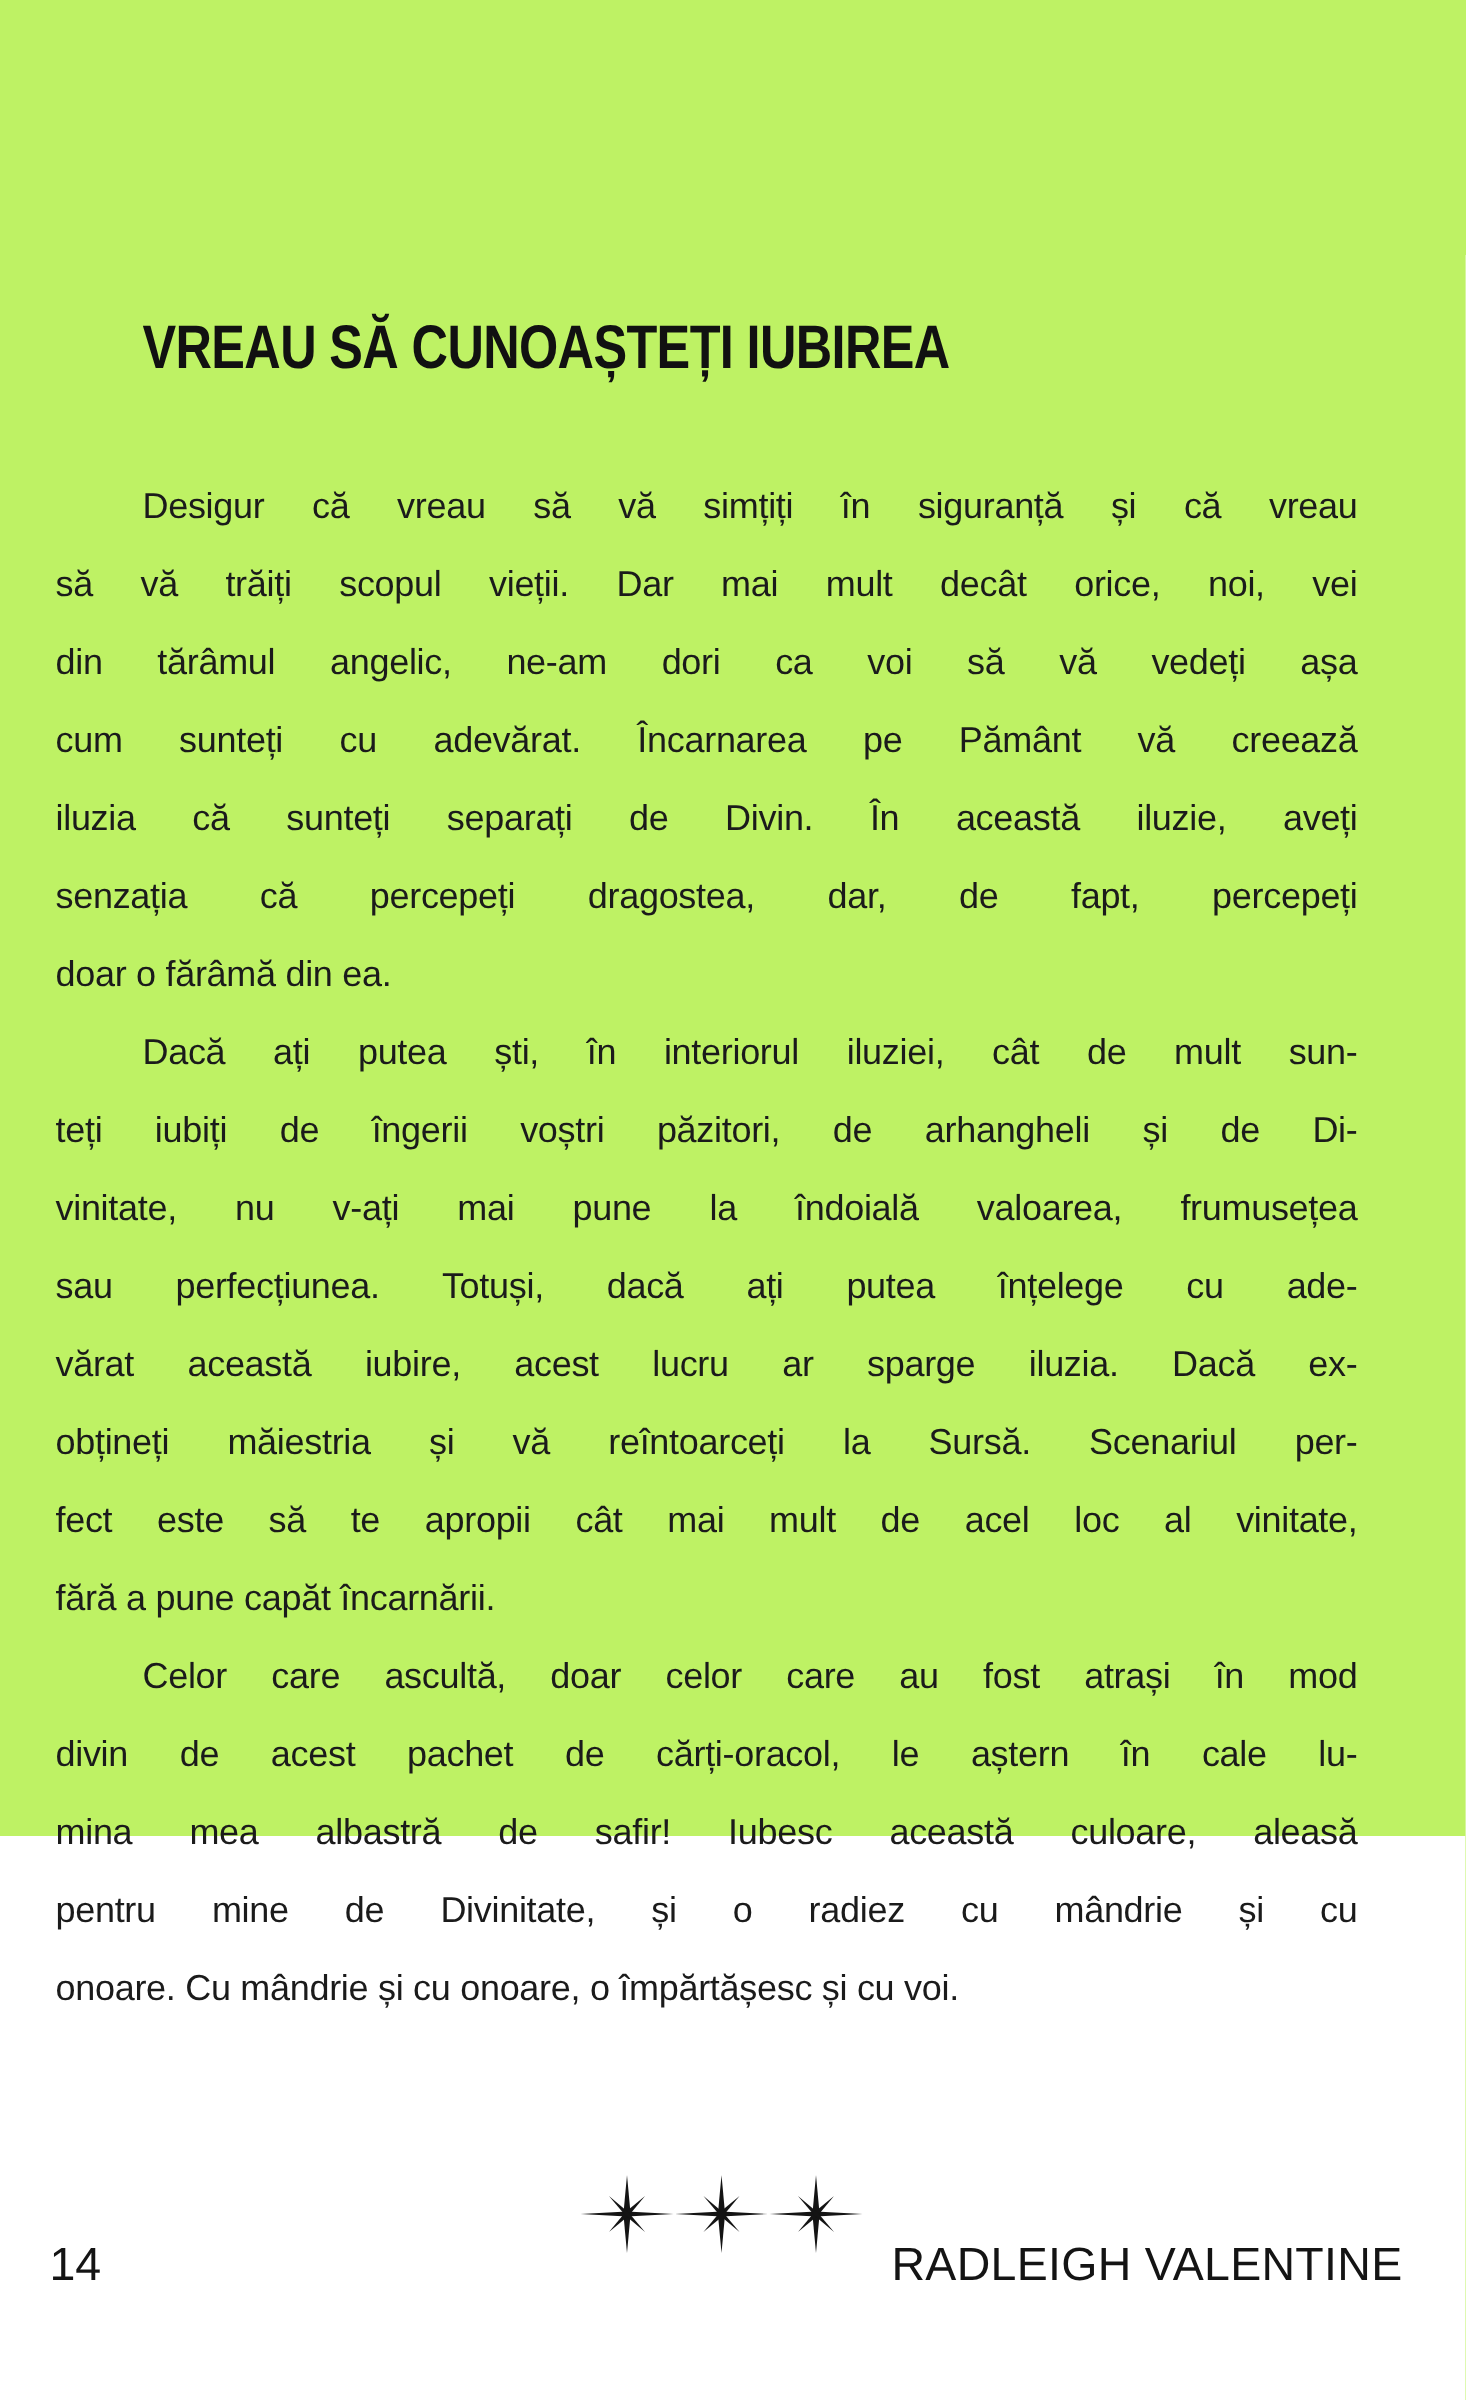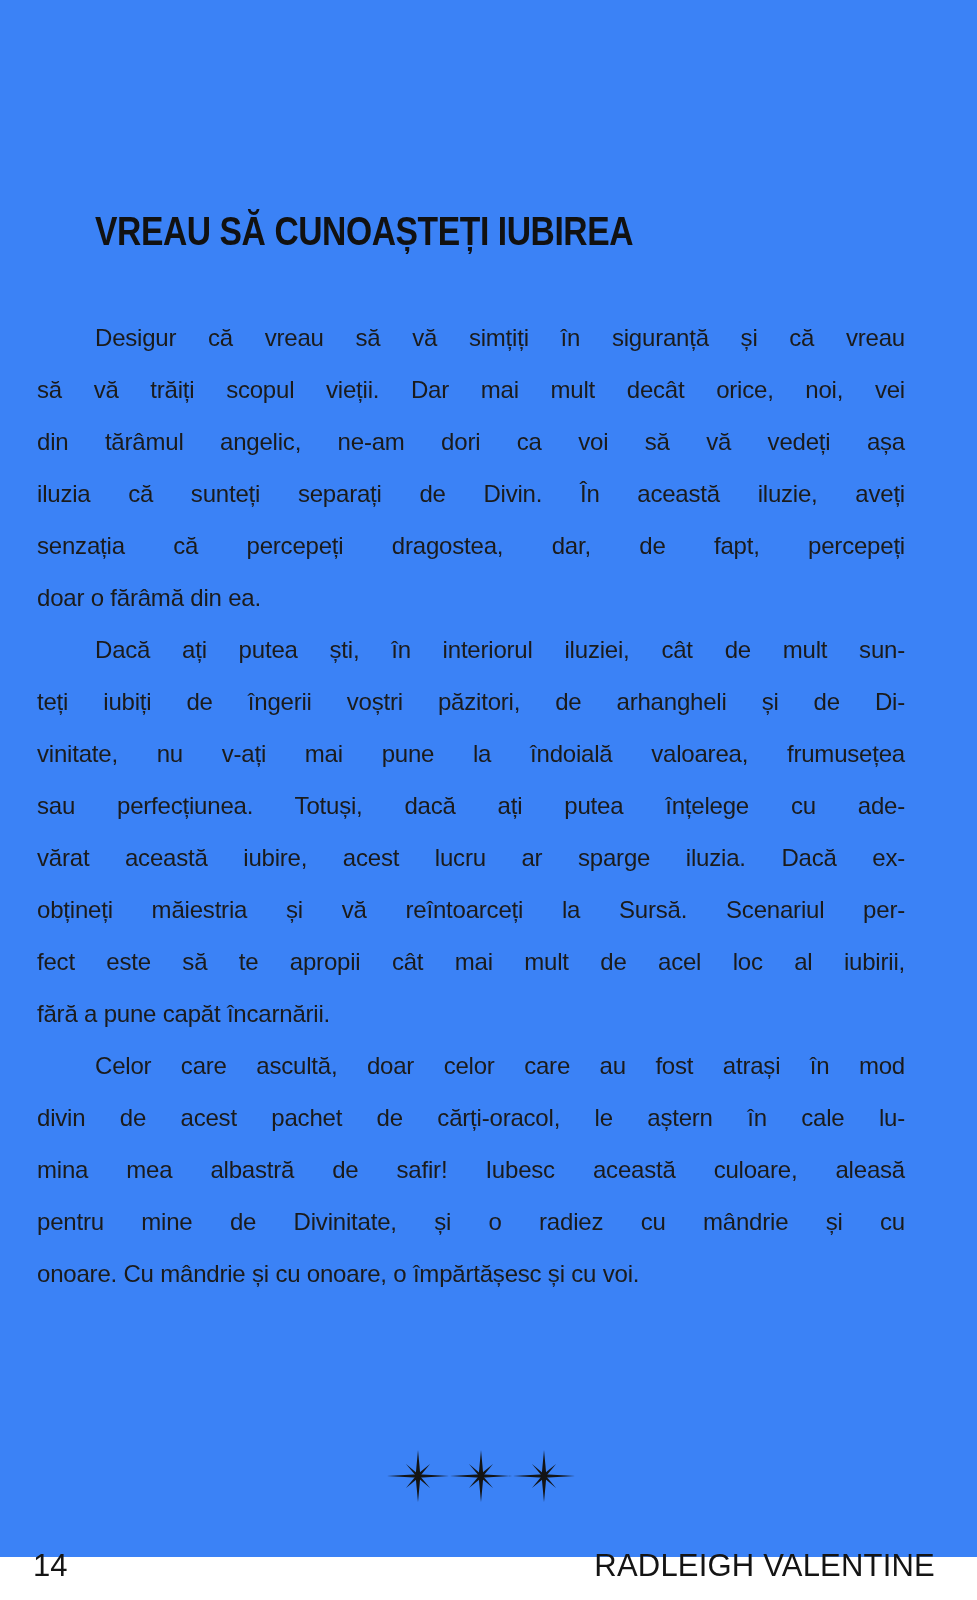--- a/index.html
+++ b/index.html
@@ -4,22 +4,22 @@
 <style>
   html, body { margin: 0; padding: 0; }
   body {
     width: 977px; height: 1600px;
     background: #ffffff;
     font-family: "Liberation Sans", "DejaVu Sans", sans-serif;
     overflow: hidden;
   }
   .page {
     position: relative;
-    width: 977px; height: 1557px;
-    background: #3b82f6;
+    width: 977px; height: 1224px;
+    background: #bef264;
     color: #1a1a1a;
   }
   .title {
     position: absolute;
     top: 208px; left: 95px;
     margin: 0;
     font-size: 41px;
     font-weight: 700;
     letter-spacing: -0.5px;
     color: #111111;
@@ -52,50 +52,51 @@
     width: 100%;
     display: flex;
     justify-content: center;
     align-items: center;
     gap: 1px;
     transform: translateX(-8px);
   }
   .ornament svg { display: block; fill: #141414; }
   .footer {
     position: absolute;
-    top: 1548px; left: 33px; right: 42px;
+    top: 1492px; left: 33px; right: 42px;
     display: flex;
     justify-content: space-between;
     align-items: baseline;
     font-size: 31px;
     color: #141414;
   }
   .running-title { letter-spacing: 0.2px; }
 </style>
 </head>
 <body>
 
 <div class="page">
 
   <h1 class="title">VREAU SĂ CUNOAȘTEȚI IUBIREA</h1>
 
   <div class="body-text" id="body-text">
       <div class="line j indent"><span>Desigur că vreau să vă simțiți în siguranță și că vreau</span></div>
       <div class="line j"><span>să vă trăiți </span><span class="it">scopul vieții</span><span>. Dar mai mult decât orice, noi, vei</span></div>
       <div class="line j"><span>din tărâmul angelic, ne-am dori ca voi să vă vedeți așa</span></div>
+      <div class="line j"><span>cum sunteți cu adevărat. Încarnarea pe Pământ vă creează</span></div>
       <div class="line j"><span>iluzia că sunteți separați de Divin. În această iluzie, aveți</span></div>
       <div class="line j"><span>senzația că percepeți dragostea, dar, de fapt, percepeți</span></div>
       <div class="line"><span>doar o fărâmă din ea.</span></div>
       <div class="line j indent"><span>Dacă ați putea ști, în interiorul iluziei, </span><span class="it">cât de mult</span><span> sun-</span></div>
       <div class="line j"><span>teți iubiți de îngerii voștri păzitori, de arhangheli și de Di-</span></div>
       <div class="line j"><span>vinitate, nu v-ați mai pune la îndoială valoarea, frumusețea</span></div>
       <div class="line j"><span>sau perfecțiunea. Totuși, dacă ați putea înțelege cu ade-</span></div>
       <div class="line j"><span>vărat această iubire, acest lucru ar sparge iluzia. Dacă ex-</span></div>
       <div class="line j"><span>obțineți măiestria și vă reîntoarceți la Sursă. Scenariul per-</span></div>
-      <div class="line j"><span>fect este să te apropii cât mai mult de acel loc al iubirii,</span></div>
+      <div class="line j"><span>fect este să te apropii cât mai mult de acel loc al vinitate,</span></div>
       <div class="line"><span>fără a pune capăt încarnării.</span></div>
       <div class="line j indent"><span>Celor care ascultă, doar celor care au fost atrași în mod</span></div>
       <div class="line j"><span>divin de acest pachet de cărți-oracol, le aștern în cale lu-</span></div>
       <div class="line j"><span>mina mea albastră de safir! Iubesc această culoare, aleasă</span></div>
       <div class="line j"><span>pentru mine de Divinitate, și o radiez cu mândrie și cu</span></div>
       <div class="line"><span>onoare. Cu mândrie și cu onoare, o împărtășesc și cu voi.</span></div>
     </div>
 
   <div class="ornament" id="ornament">
       <svg width="62" height="52" viewBox="0 0 62 52" xmlns="http://www.w3.org/2000/svg">

